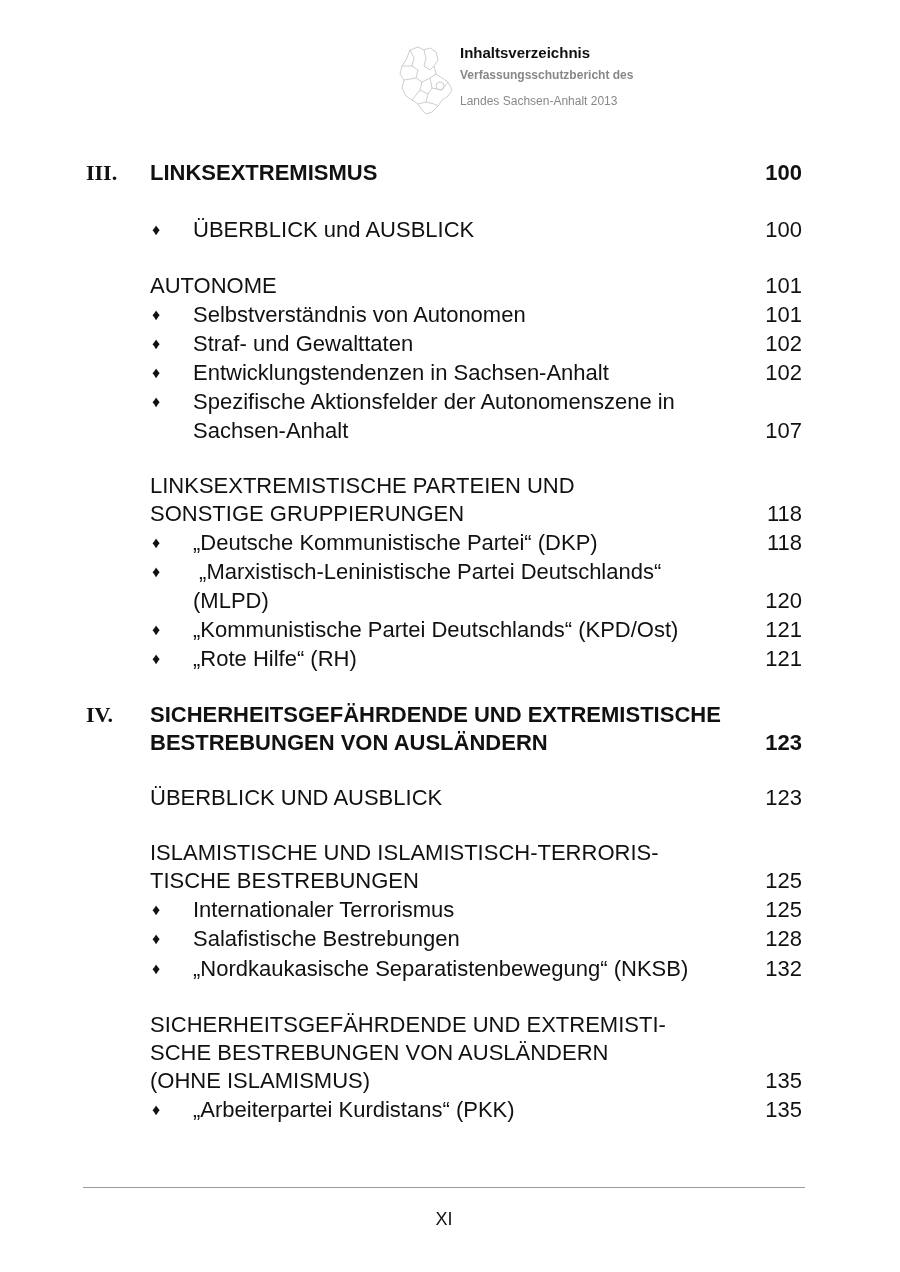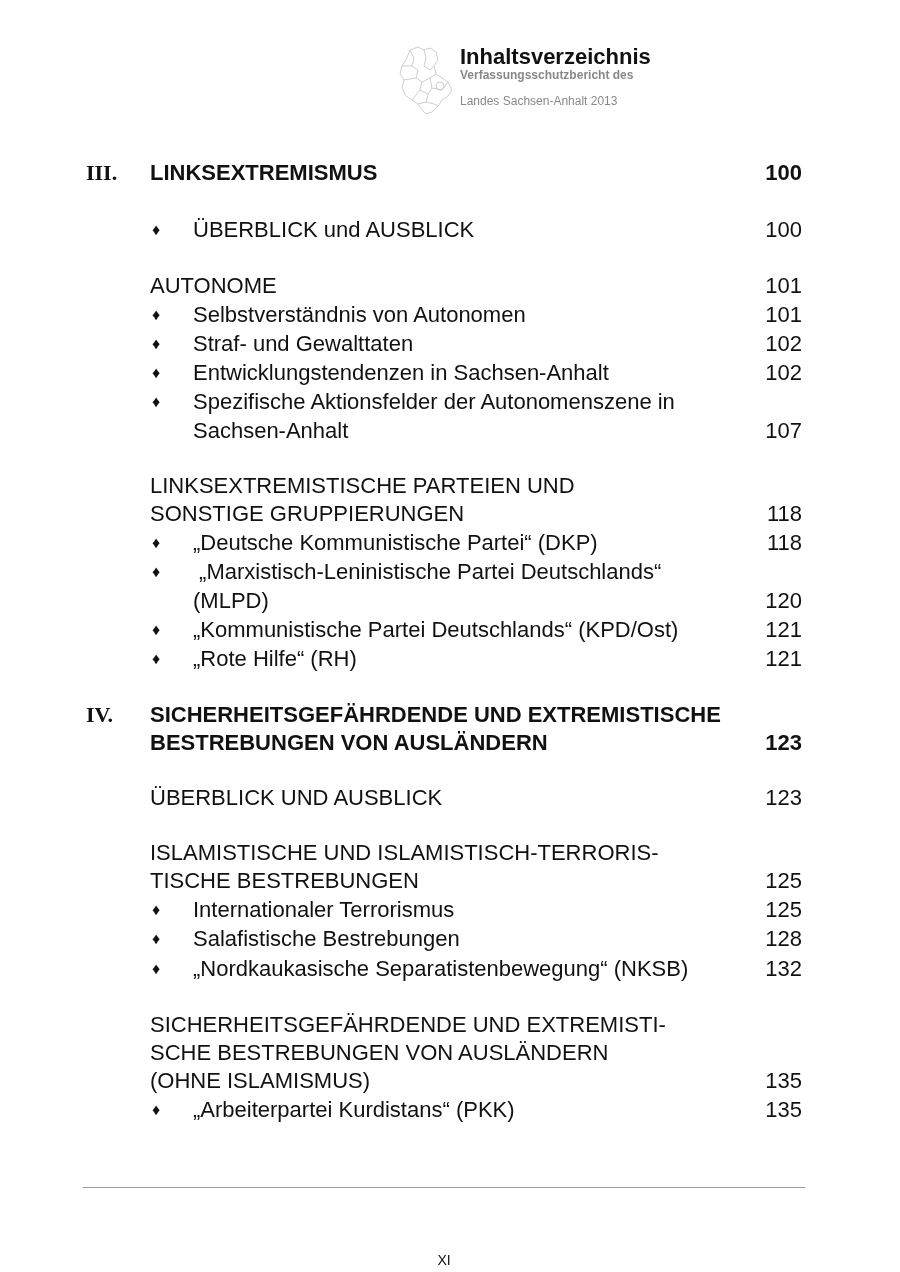--- a/index.html
+++ b/index.html
@@ -2,36 +2,36 @@
 <html><head>
   <meta charset="utf-8">
   <style>
     html, body { margin: 0; padding: 0; background: #ffffff; }
     body {
       width: 900px; height: 1272px; position: relative; overflow: hidden;
       font-family: "Liberation Sans", sans-serif; color: #111111;
     }
     .header { position: absolute; left: 396px; top: 42px; width: 300px; height: 74px; }
     .header .map { position: absolute; left: 0; top: 2px; width: 62px; height: 72px; }
-    .header .title { position: absolute; left: 64px; top: 2px; font-size: 22px; font-weight: bold; color: #111; white-space: nowrap; }
+    .header .title { position: absolute; left: 64px; top: 2px; font-size: 15px; font-weight: bold; color: #111; white-space: nowrap; }
     .header .sub { position: absolute; left: 64px; font-size: 12px; color: #888; white-space: nowrap; line-height: 14px; }
     .header .sub1 { top: 26px; font-weight: bold; }
     .header .sub2 { top: 52px; }
 
     .toc { position: absolute; left: 0; top: 0; width: 900px; }
     .row { position: absolute; left: 0; width: 900px; font-size: 22px; line-height: 29px; }
     .num { position: absolute; left: 86px; font-family: Liberation Serif, serif; }
     .label { position: absolute; left: 150px; white-space: nowrap; }
     .label.indent { left: 193px; }
     .bullet { position: absolute; left: 152px; font-size: 16px; }
     .page { position: absolute; right: 98px; text-align: right; }
     .bold { font-weight: bold; }
 
     .footer-rule { position: absolute; left: 83px; top: 1187px; width: 722px; height: 1px; background: #9a9a9a; }
-    .footer-page { position: absolute; left: 0; width: 888px; top: 1252px; text-align: center; font-size: 14px; }
+    .footer-page { position: absolute; left: 0; width: 888px; top: 1209px; text-align: center; font-size: 18px; }
   </style>
 </head>
 <body>
 
 <div class="header">
   <svg class="map" viewBox="0 0 62 72">
     <g fill="none" stroke="#c8c8c8" stroke-width="0.9">
       <path d="M14 6 L22 3 L28 6 L34 4 L40 8 L42 16 L38 22 L40 30 L46 34 L52 38 L56 46 L52 52 L46 56 L42 62 L36 68 L30 70 L26 66 L22 60 L16 56 L10 52 L6 44 L8 36 L4 30 L6 22 L10 16 Z"></path>
       <path d="M14 6 L18 14 L16 22 L22 26 L20 34 L26 38"></path>
       <path d="M28 6 L30 14 L28 22 L34 26 L38 22"></path>

